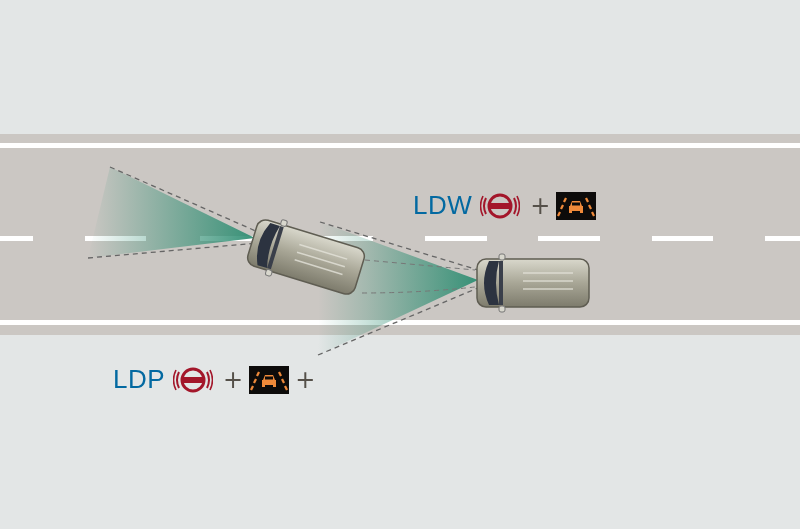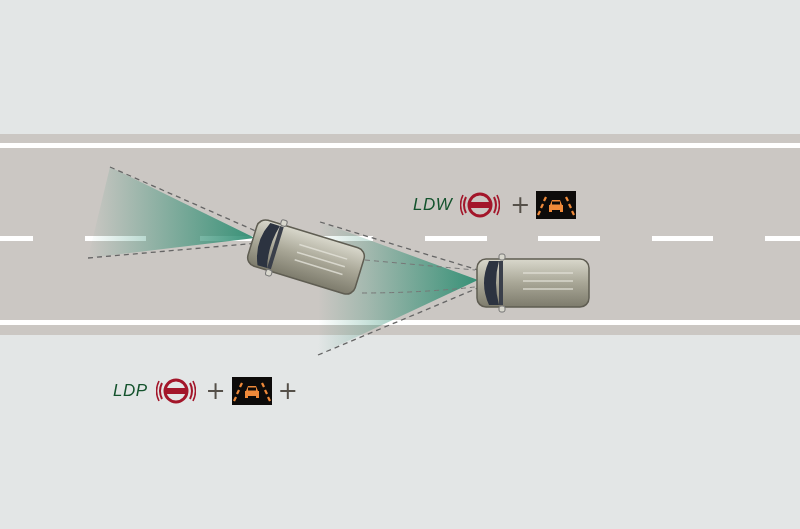--- a/index.html
+++ b/index.html
@@ -1,19 +1,19 @@
 <!DOCTYPE html>
 <html><head>
 <meta charset="utf-8">
 <style>
   html,body{margin:0;padding:0;}
   body{width:800px;height:529px;background:#e3e6e6;position:relative;overflow:hidden;font-family:"DejaVu Sans","Liberation Sans",sans-serif;}
   .scene{position:absolute;left:0;top:0;width:800px;height:529px;}
   .label{position:absolute;display:flex;align-items:center;font-size:22px;color:#555049;}
-  .tag{color:#14532d;font-family:"Liberation Sans","DejaVu Sans",sans-serif;font-size:17px;letter-spacing:0.5px;font-style:italic;}
+  .tag{color:#0369a1;font-family:"Liberation Sans","DejaVu Sans",sans-serif;font-size:26px;letter-spacing:0.5px;}
   .plus{color:#555049;font-size:24px;margin:0 6px;line-height:1;}
   .ldw-icon,.ldp-icon{width:40px;height:30px;margin-left:8px;}
   .lane-icon{width:40px;height:28px;background:#0d0b0a;display:inline-block;}
   .jp{font-size:21px;color:#4f4a44;letter-spacing:0.5px;}
 </style>
 </head>
 <body>
 
 <div class="scene">
 <svg width="800" height="529" viewBox="0 0 800 529">
@@ -111,21 +111,21 @@
         <line x1="4" y1="20" x2="2" y2="24"></line>
       <line x1="30" y1="6" x2="32" y2="10"></line>
         <line x1="33" y1="13" x2="35" y2="17"></line>
         <line x1="36" y1="20" x2="38" y2="24"></line>
     </g>
     <path d="M14,14 L16,9 L24,9 L26,14 L27,14 L27,21 L24,21 L24,19 L16,19 L16,21 L13,21 L13,14 Z" fill="#f08a3a"></path>
     <rect x="16" y="10.5" width="8" height="3" fill="#0d0b0a"></rect>
   </svg>
 </div>
 
-<div class="label" style="left:113px;top:376px;">
+<div class="label" style="left:113px;top:364px;">
   <span class="tag">LDP</span>
   <svg class="ldp-icon" viewBox="0 0 40 30">
     <circle cx="20" cy="15" r="11" fill="none" stroke="#a3162a" stroke-width="3"></circle>
     <rect x="9" y="12" width="22" height="6" fill="#a3162a"></rect>
     <path d="M6,7 Q2,15 6,23" fill="none" stroke="#a3162a" stroke-width="2"></path>
     <path d="M3,5 Q-2,15 3,25" fill="none" stroke="#a3162a" stroke-width="1.6"></path>
     <path d="M34,7 Q38,15 34,23" fill="none" stroke="#a3162a" stroke-width="2"></path>
     <path d="M37,5 Q42,15 37,25" fill="none" stroke="#a3162a" stroke-width="1.6"></path>
   </svg>
   <span class="plus" style="margin-left:10px;">+</span>

